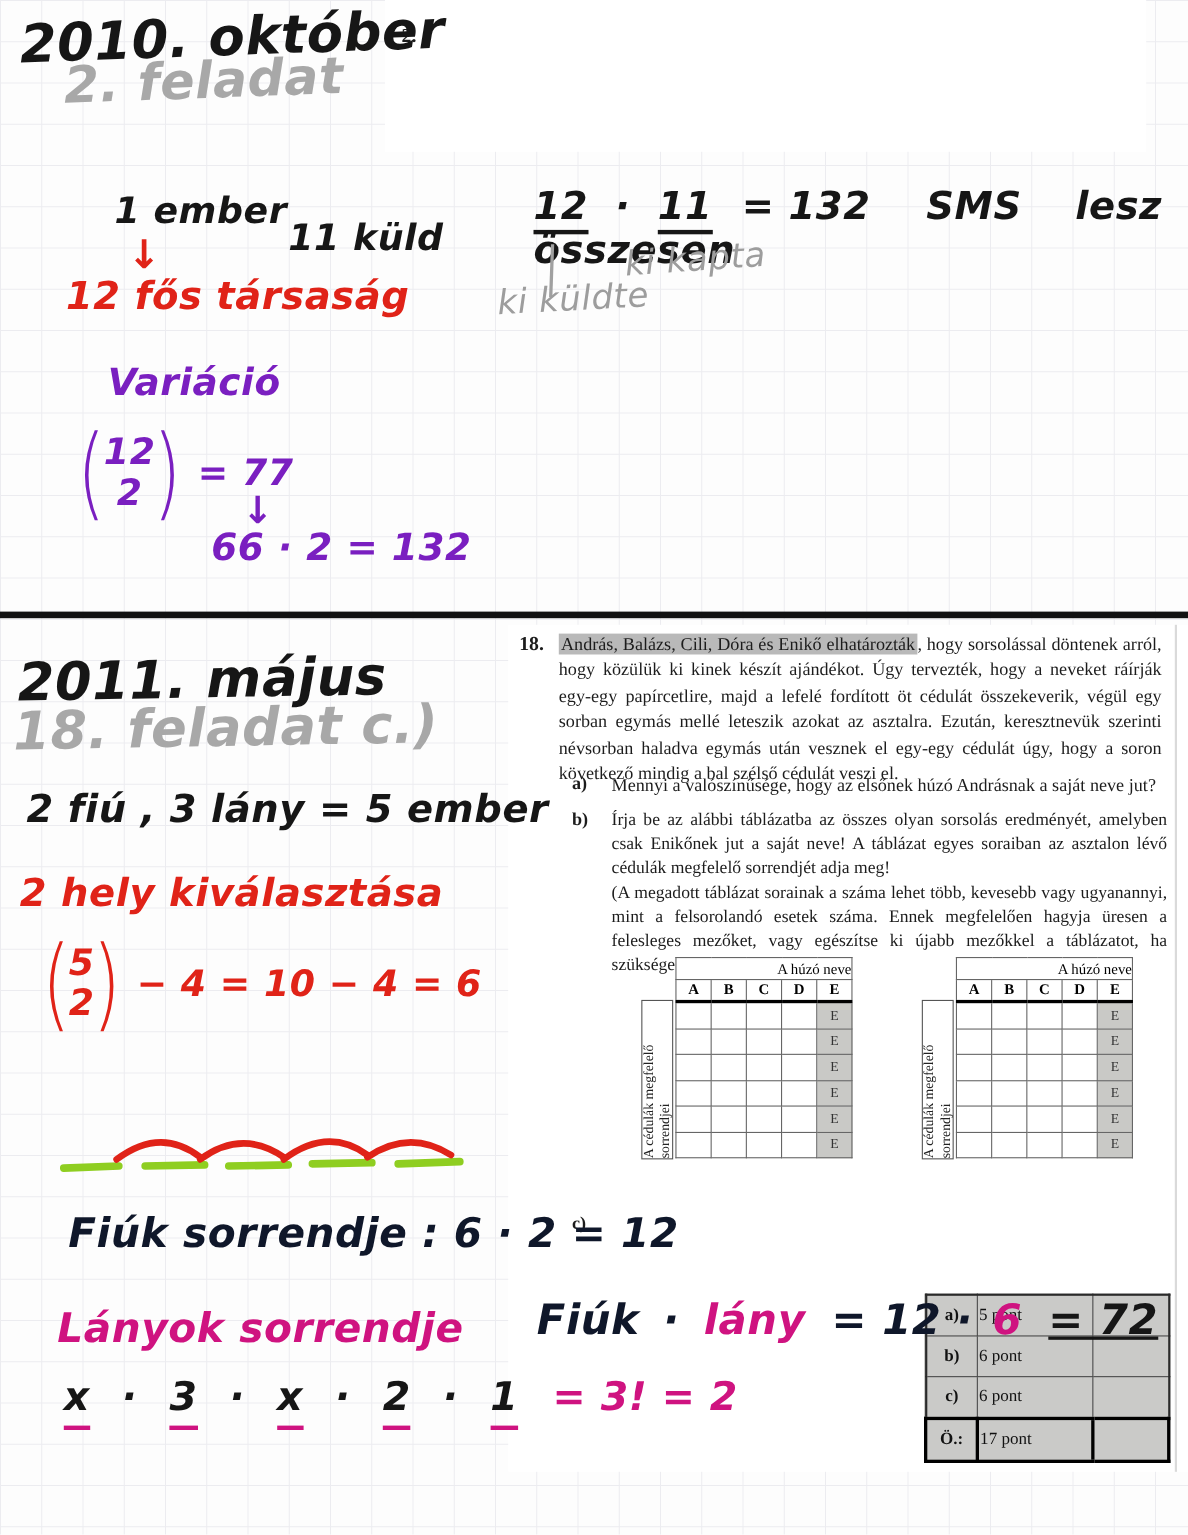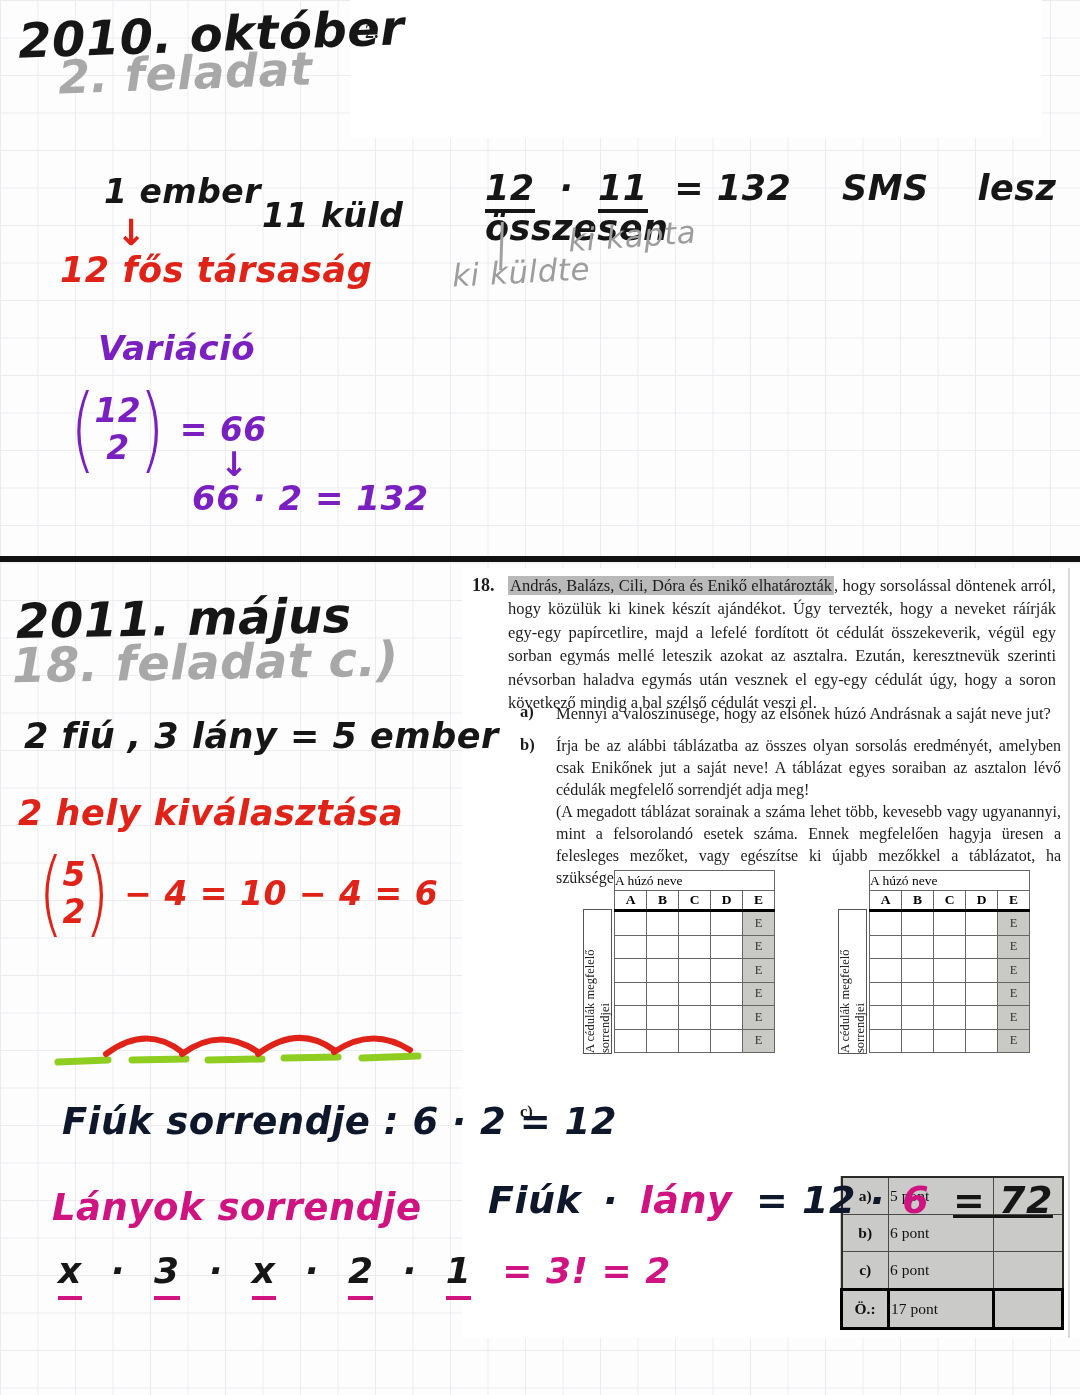--- a/index.html
+++ b/index.html
@@ -41,21 +41,21 @@
   .drawtable { width:192px; }
   .side-label {
     position:absolute; left:0; top:39px; width:27px; height:143px;
     border:1px solid #555; background:#fff;
     display:flex; align-items:center; justify-content:center;
     writing-mode:vertical-rl; transform:rotate(180deg);
     font-family:"Liberation Serif", serif; font-size:12.5px; color:#222;
   }
   table.draw { border-collapse:collapse; margin-left:31px; background:#fff; }
   table.draw td { border:1px solid #666; width:31px; padding:0; }
-  table.draw td.t-title { height:19px; font-family:"Liberation Serif", serif; font-size:13.5px; text-align:left; }
+  table.draw td.t-title { height:19px; font-family:"Liberation Serif", serif; font-size:13.5px; text-align:right; }
   table.draw tr.cols td { height:18px; font-family:"Liberation Serif", serif; font-size:13.5px; font-weight:bold; text-align:center; border-bottom:3px solid #000; }
   table.draw tr.data td { height:22.5px; }
   table.draw td.e { background:#c9c9c6; text-align:center; font-family:"Liberation Serif", serif; font-size:12.5px; color:#333; }
 
   
   table.score { border-collapse:collapse; background:#cacac8; border:2px solid #2a2a2a; }
   table.score td { border:1.5px solid #4a4a4a; height:34px; font-family:"Liberation Serif", serif; font-size:15.5px; color:#111; }
   table.score td.lab { width:42px; text-align:center; font-weight:bold; }
   table.score td.val { width:100px; text-align:left; }
   table.score td.emp { width:64px; }
@@ -94,21 +94,21 @@
 <div class="abs hw hw-gray" style="left:452px; top:254px; font-size:31px; transform:rotate(-3deg); color:#9d9d9d;">ki küldte</div>
 
 <div class="abs hw hw-purple" style="left:98px; top:328px; font-size:34px; font-weight:bold;">Variáció</div>
 <div class="abs hw hw-purple binom" style="left:72px; top:392px; font-weight:bold;">
   <span class="paren">(</span>
   <span class="col">
     <span>12</span>
     <span>2</span>
   </span>
   <span class="paren">)</span>
-  <span class="beq">= 66</span>
+  <span class="beq">= 77</span>
 </div>
 <div class="abs hw hw-purple" style="left:220px; top:444px; font-size:34px; font-weight:bold;">↓</div>
 <div class="abs hw hw-purple" style="left:192px; top:478px; font-size:34px; font-weight:bold;">66 · 2  =  132</div>
 
 <div class="abs divider"></div>
 
 <div class="abs whitebox" style="left:462px; top:568px; width:618px; height:770px;">
   <div class="abs edge-line" style="left:606px; top:0; height:770px;"></div>
 
   <div class="abs print plabel" style="left:10px; top:7px; font-size:18px;">18.</div>

